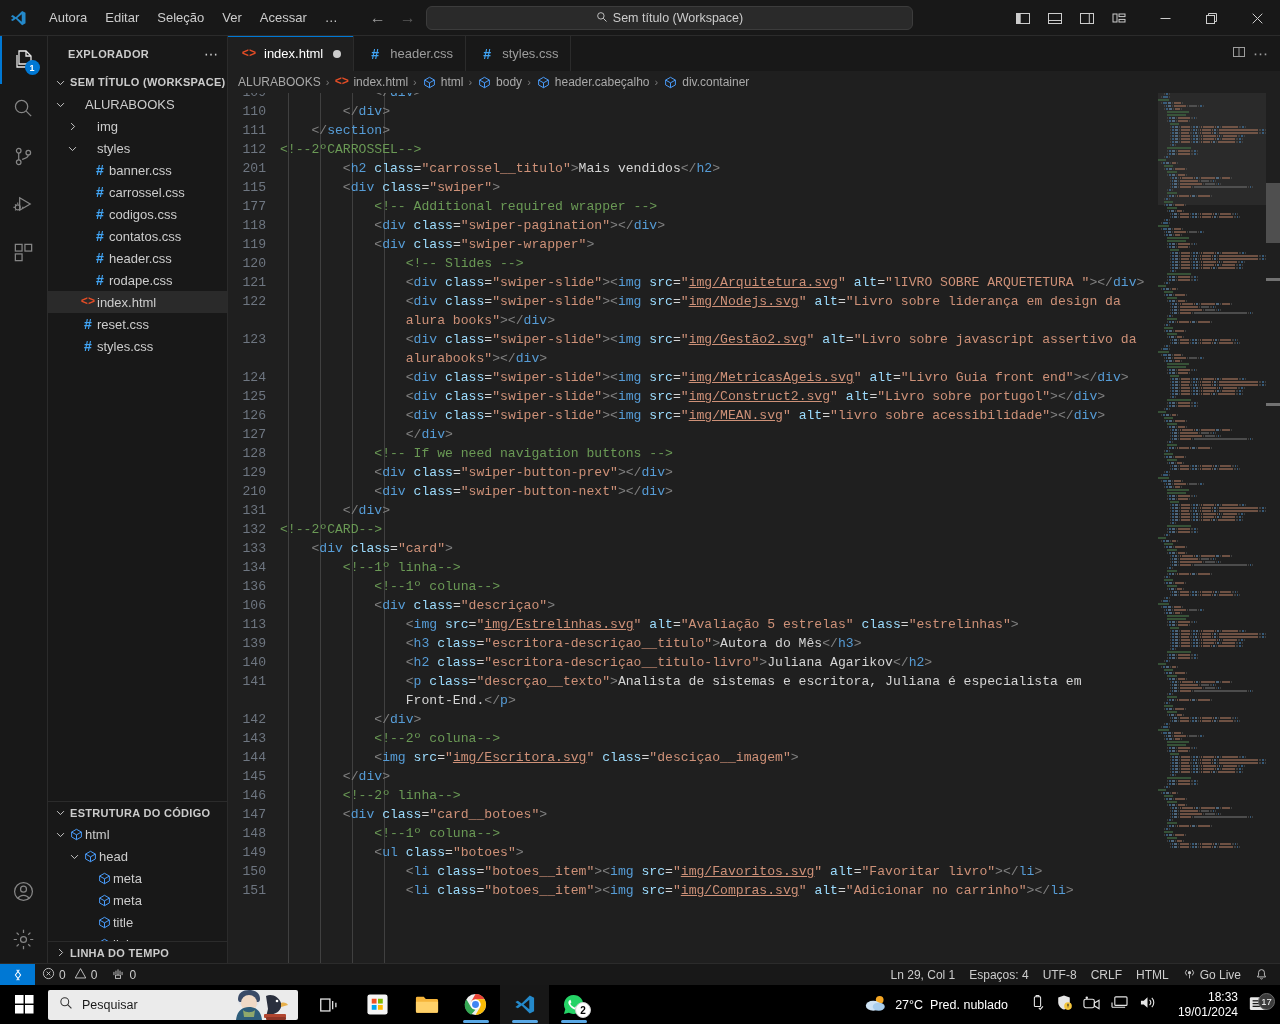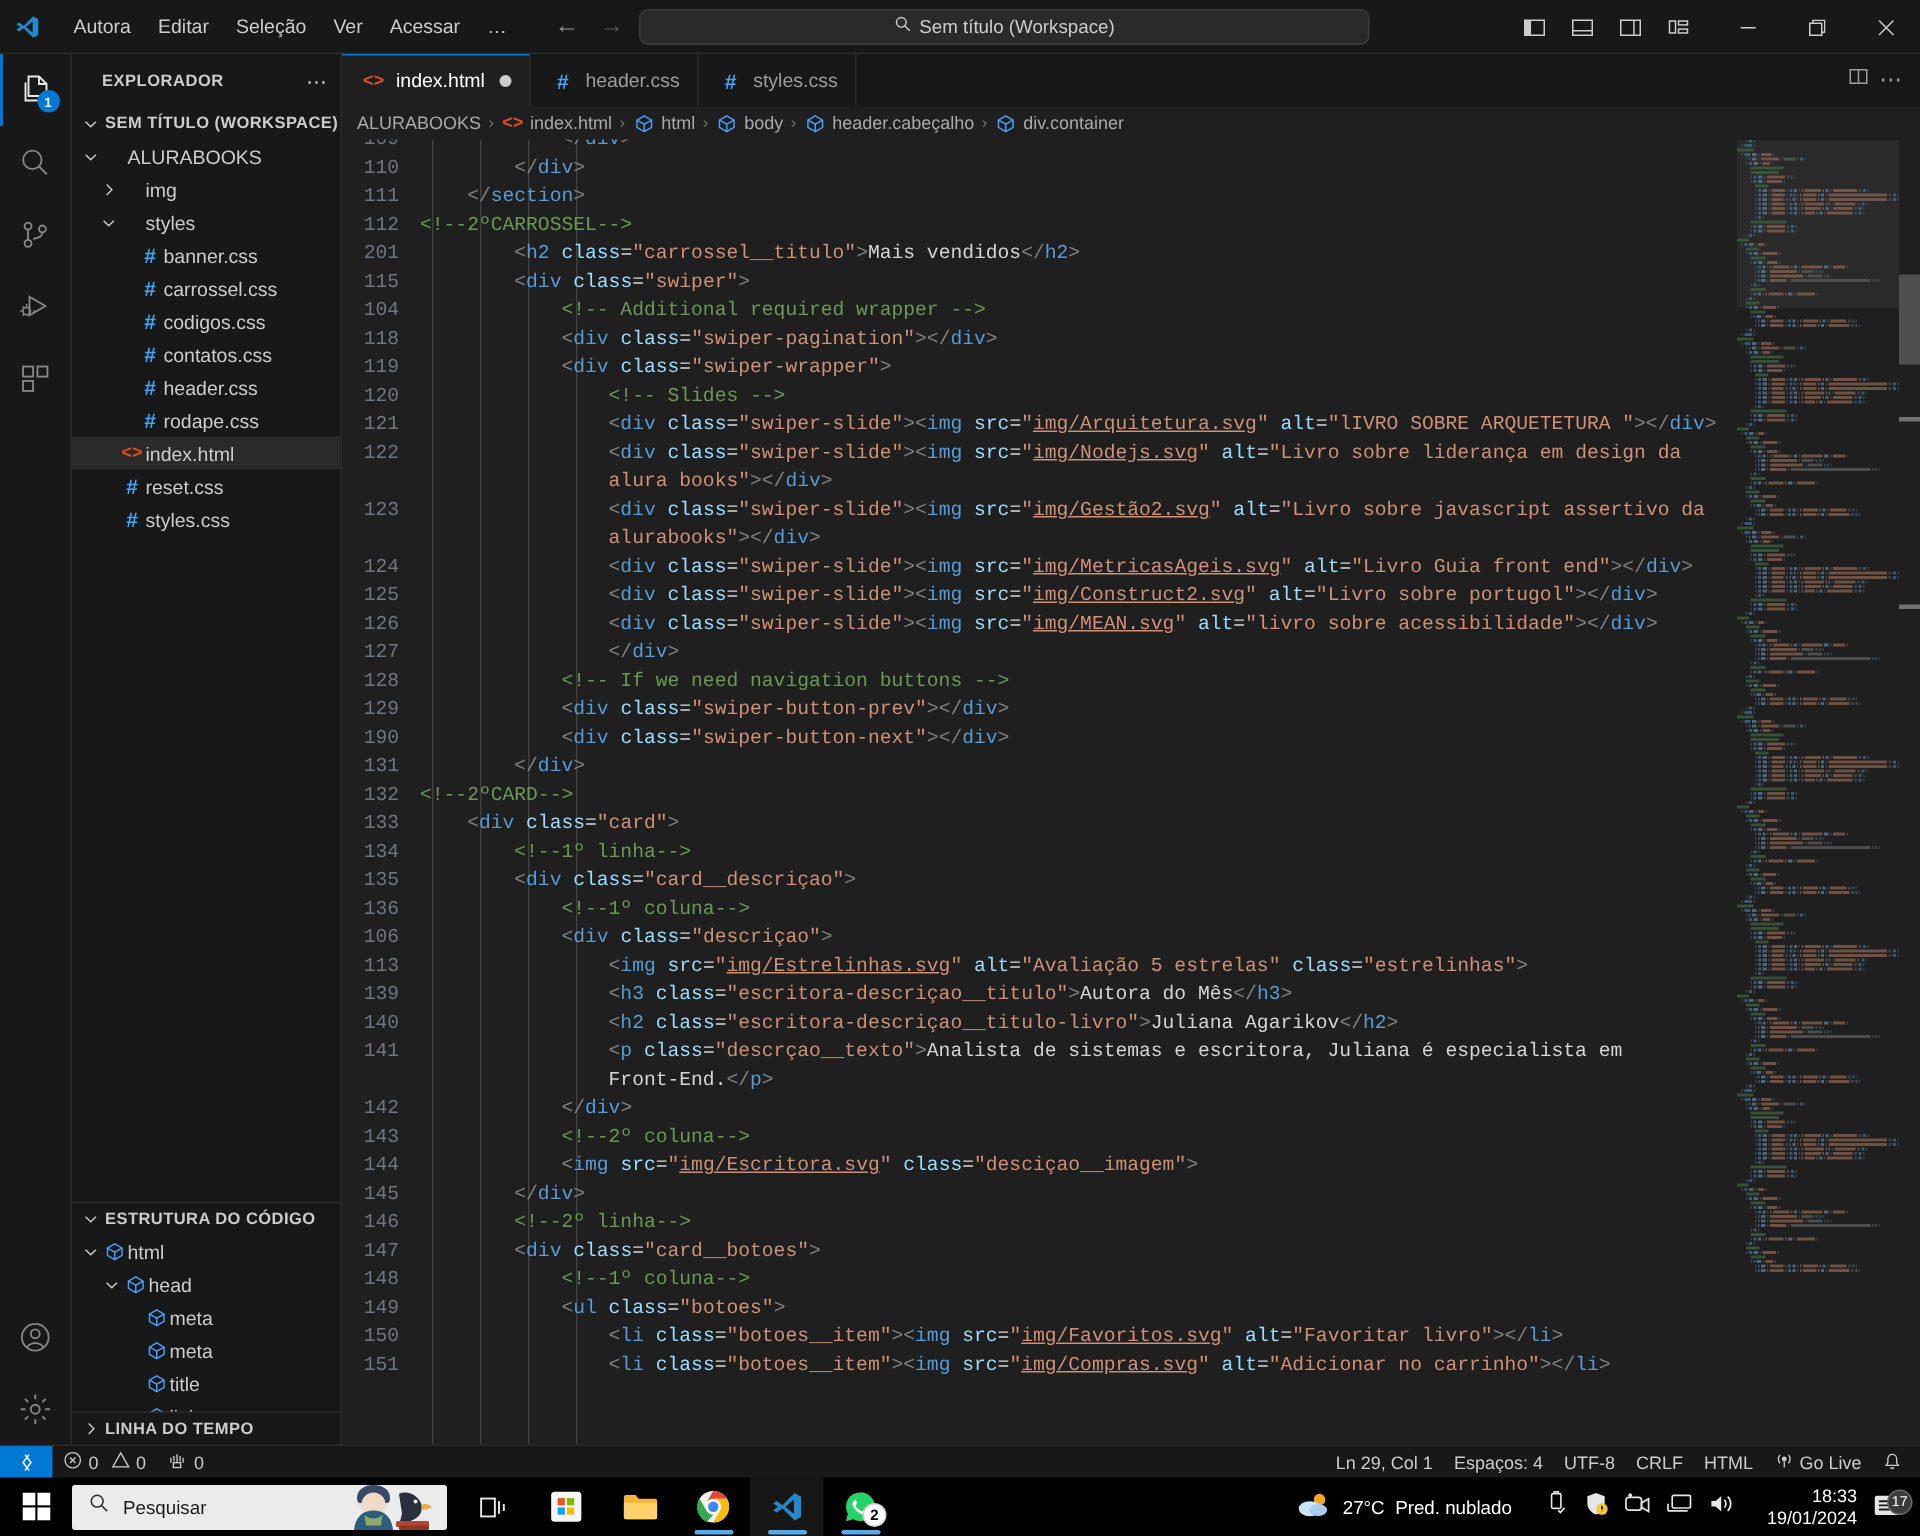--- a/index.html
+++ b/index.html
@@ -658,21 +658,21 @@
           </div>
           <div class="ln">
             <span class="lnum">201</span>
             <span class="lcode"><span class="t-punc">        &lt;</span><span class="t-tag">h2</span><span class="t-txt"> </span><span class="t-attr">class</span><span class="t-eq">=</span><span class="t-str">"carrossel__titulo"</span><span class="t-punc">&gt;</span><span class="t-txt">Mais vendidos</span><span class="t-punc">&lt;/</span><span class="t-tag">h2</span><span class="t-punc">&gt;</span></span>
           </div>
           <div class="ln">
             <span class="lnum">115</span>
             <span class="lcode"><span class="t-punc">        &lt;</span><span class="t-tag">div</span><span class="t-txt"> </span><span class="t-attr">class</span><span class="t-eq">=</span><span class="t-str">"swiper"</span><span class="t-punc">&gt;</span></span>
           </div>
           <div class="ln">
-            <span class="lnum">104</span>
+            <span class="lnum">177</span>
             <span class="lcode"><span class="t-cmt">            &lt;!-- Additional required wrapper --&gt;</span></span>
           </div>
           <div class="ln">
             <span class="lnum">118</span>
             <span class="lcode"><span class="t-punc">            &lt;</span><span class="t-tag">div</span><span class="t-txt"> </span><span class="t-attr">class</span><span class="t-eq">=</span><span class="t-str">"swiper-pagination"</span><span class="t-punc">&gt;&lt;/</span><span class="t-tag">div</span><span class="t-punc">&gt;</span></span>
           </div>
           <div class="ln">
             <span class="lnum">119</span>
             <span class="lcode"><span class="t-punc">            &lt;</span><span class="t-tag">div</span><span class="t-txt"> </span><span class="t-attr">class</span><span class="t-eq">=</span><span class="t-str">"swiper-wrapper"</span><span class="t-punc">&gt;</span></span>
           </div>
@@ -712,42 +712,38 @@
           </div>
           <div class="ln">
             <span class="lnum">128</span>
             <span class="lcode"><span class="t-cmt">            &lt;!-- If we need navigation buttons --&gt;</span></span>
           </div>
           <div class="ln">
             <span class="lnum">129</span>
             <span class="lcode"><span class="t-punc">            &lt;</span><span class="t-tag">div</span><span class="t-txt"> </span><span class="t-attr">class</span><span class="t-eq">=</span><span class="t-str">"swiper-button-prev"</span><span class="t-punc">&gt;&lt;/</span><span class="t-tag">div</span><span class="t-punc">&gt;</span></span>
           </div>
           <div class="ln">
-            <span class="lnum">190</span>
+            <span class="lnum">210</span>
             <span class="lcode"><span class="t-punc">            &lt;</span><span class="t-tag">div</span><span class="t-txt"> </span><span class="t-attr">class</span><span class="t-eq">=</span><span class="t-str">"swiper-button-next"</span><span class="t-punc">&gt;&lt;/</span><span class="t-tag">div</span><span class="t-punc">&gt;</span></span>
           </div>
           <div class="ln">
             <span class="lnum">131</span>
             <span class="lcode"><span class="t-punc">        &lt;/</span><span class="t-tag">div</span><span class="t-punc">&gt;</span></span>
           </div>
           <div class="ln">
             <span class="lnum">132</span>
             <span class="lcode"><span class="t-cmt">&lt;!--2ºCARD--&gt;</span></span>
           </div>
           <div class="ln">
             <span class="lnum">133</span>
             <span class="lcode"><span class="t-punc">    &lt;</span><span class="t-tag">div</span><span class="t-txt"> </span><span class="t-attr">class</span><span class="t-eq">=</span><span class="t-str">"card"</span><span class="t-punc">&gt;</span></span>
           </div>
           <div class="ln">
             <span class="lnum">134</span>
             <span class="lcode"><span class="t-cmt">        &lt;!--1º linha--&gt;</span></span>
-          </div>
-          <div class="ln">
-            <span class="lnum">135</span>
-            <span class="lcode"><span class="t-punc">        &lt;</span><span class="t-tag">div</span><span class="t-txt"> </span><span class="t-attr">class</span><span class="t-eq">=</span><span class="t-str">"card__descriçao"</span><span class="t-punc">&gt;</span></span>
           </div>
           <div class="ln">
             <span class="lnum">136</span>
             <span class="lcode"><span class="t-cmt">            &lt;!--1º coluna--&gt;</span></span>
           </div>
           <div class="ln">
             <span class="lnum">106</span>
             <span class="lcode"><span class="t-punc">            &lt;</span><span class="t-tag">div</span><span class="t-txt"> </span><span class="t-attr">class</span><span class="t-eq">=</span><span class="t-str">"descriçao"</span><span class="t-punc">&gt;</span></span>
           </div>
           <div class="ln">

